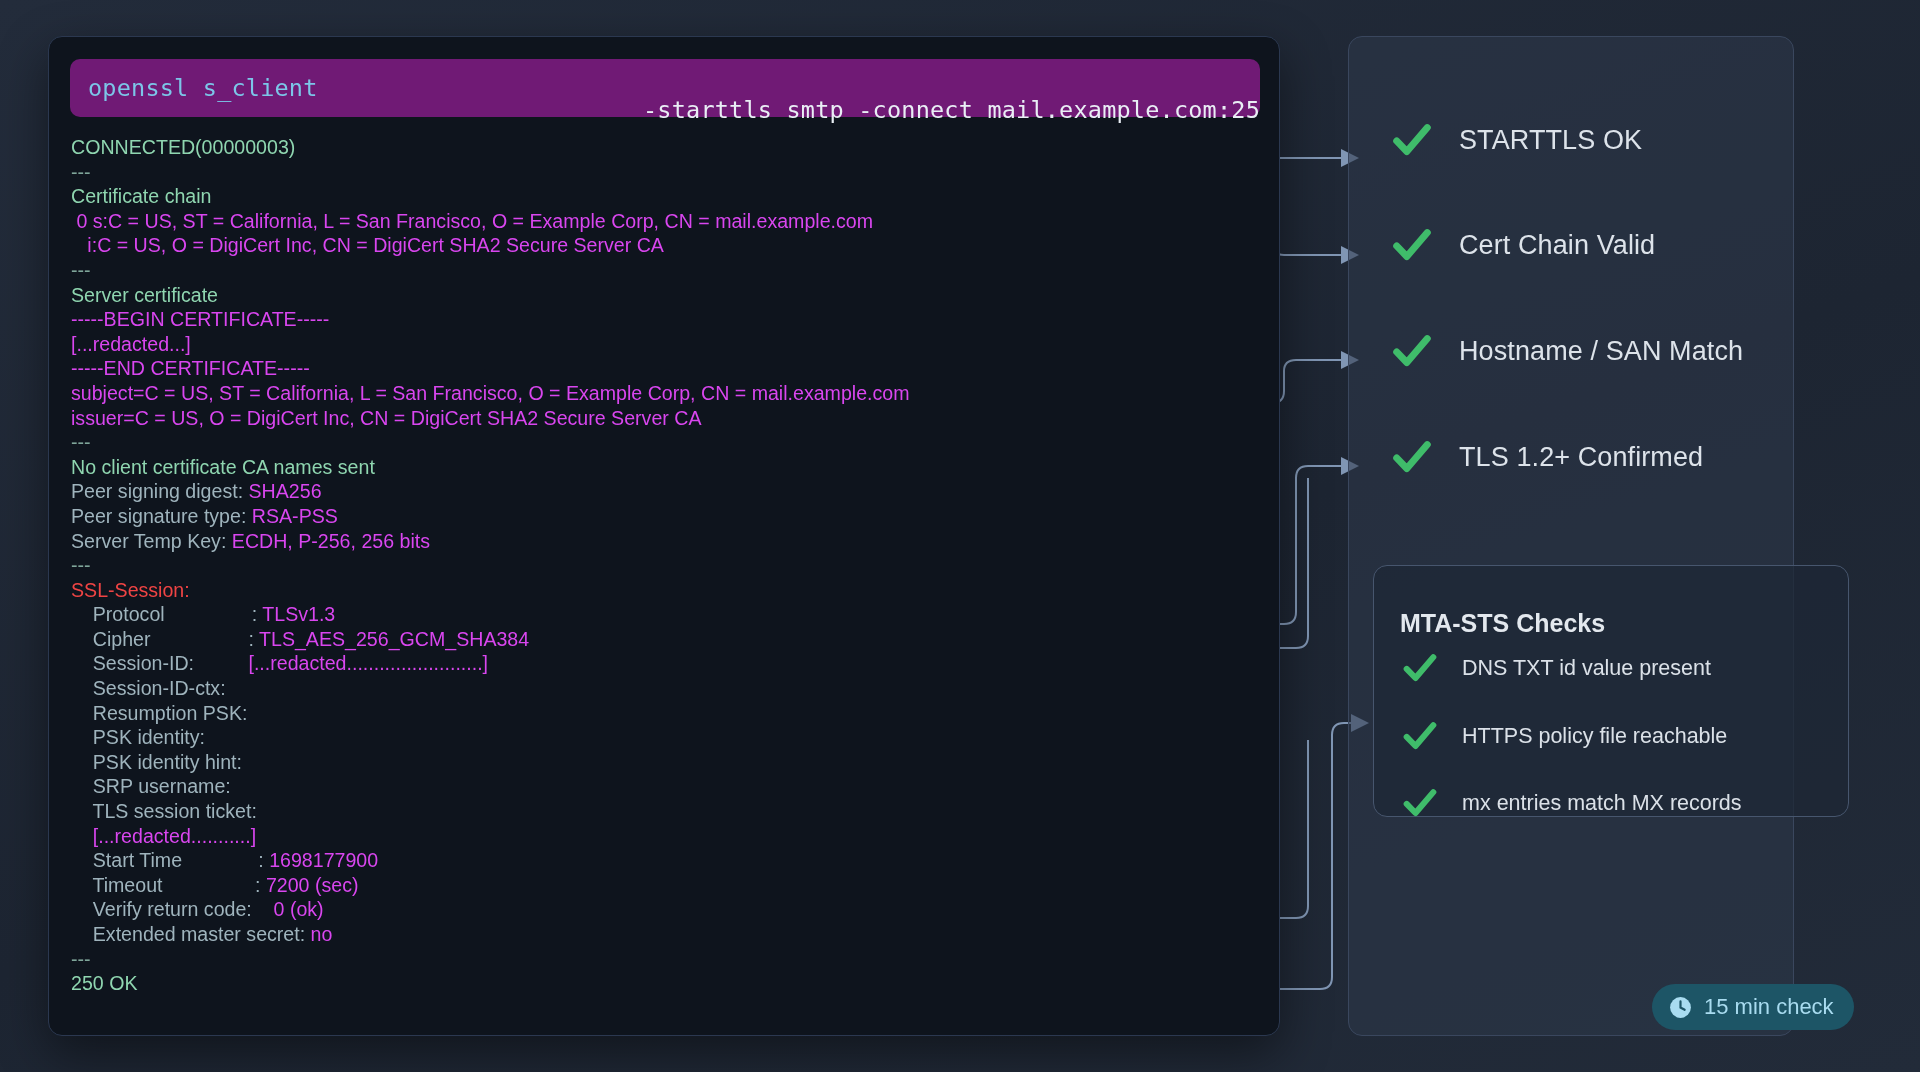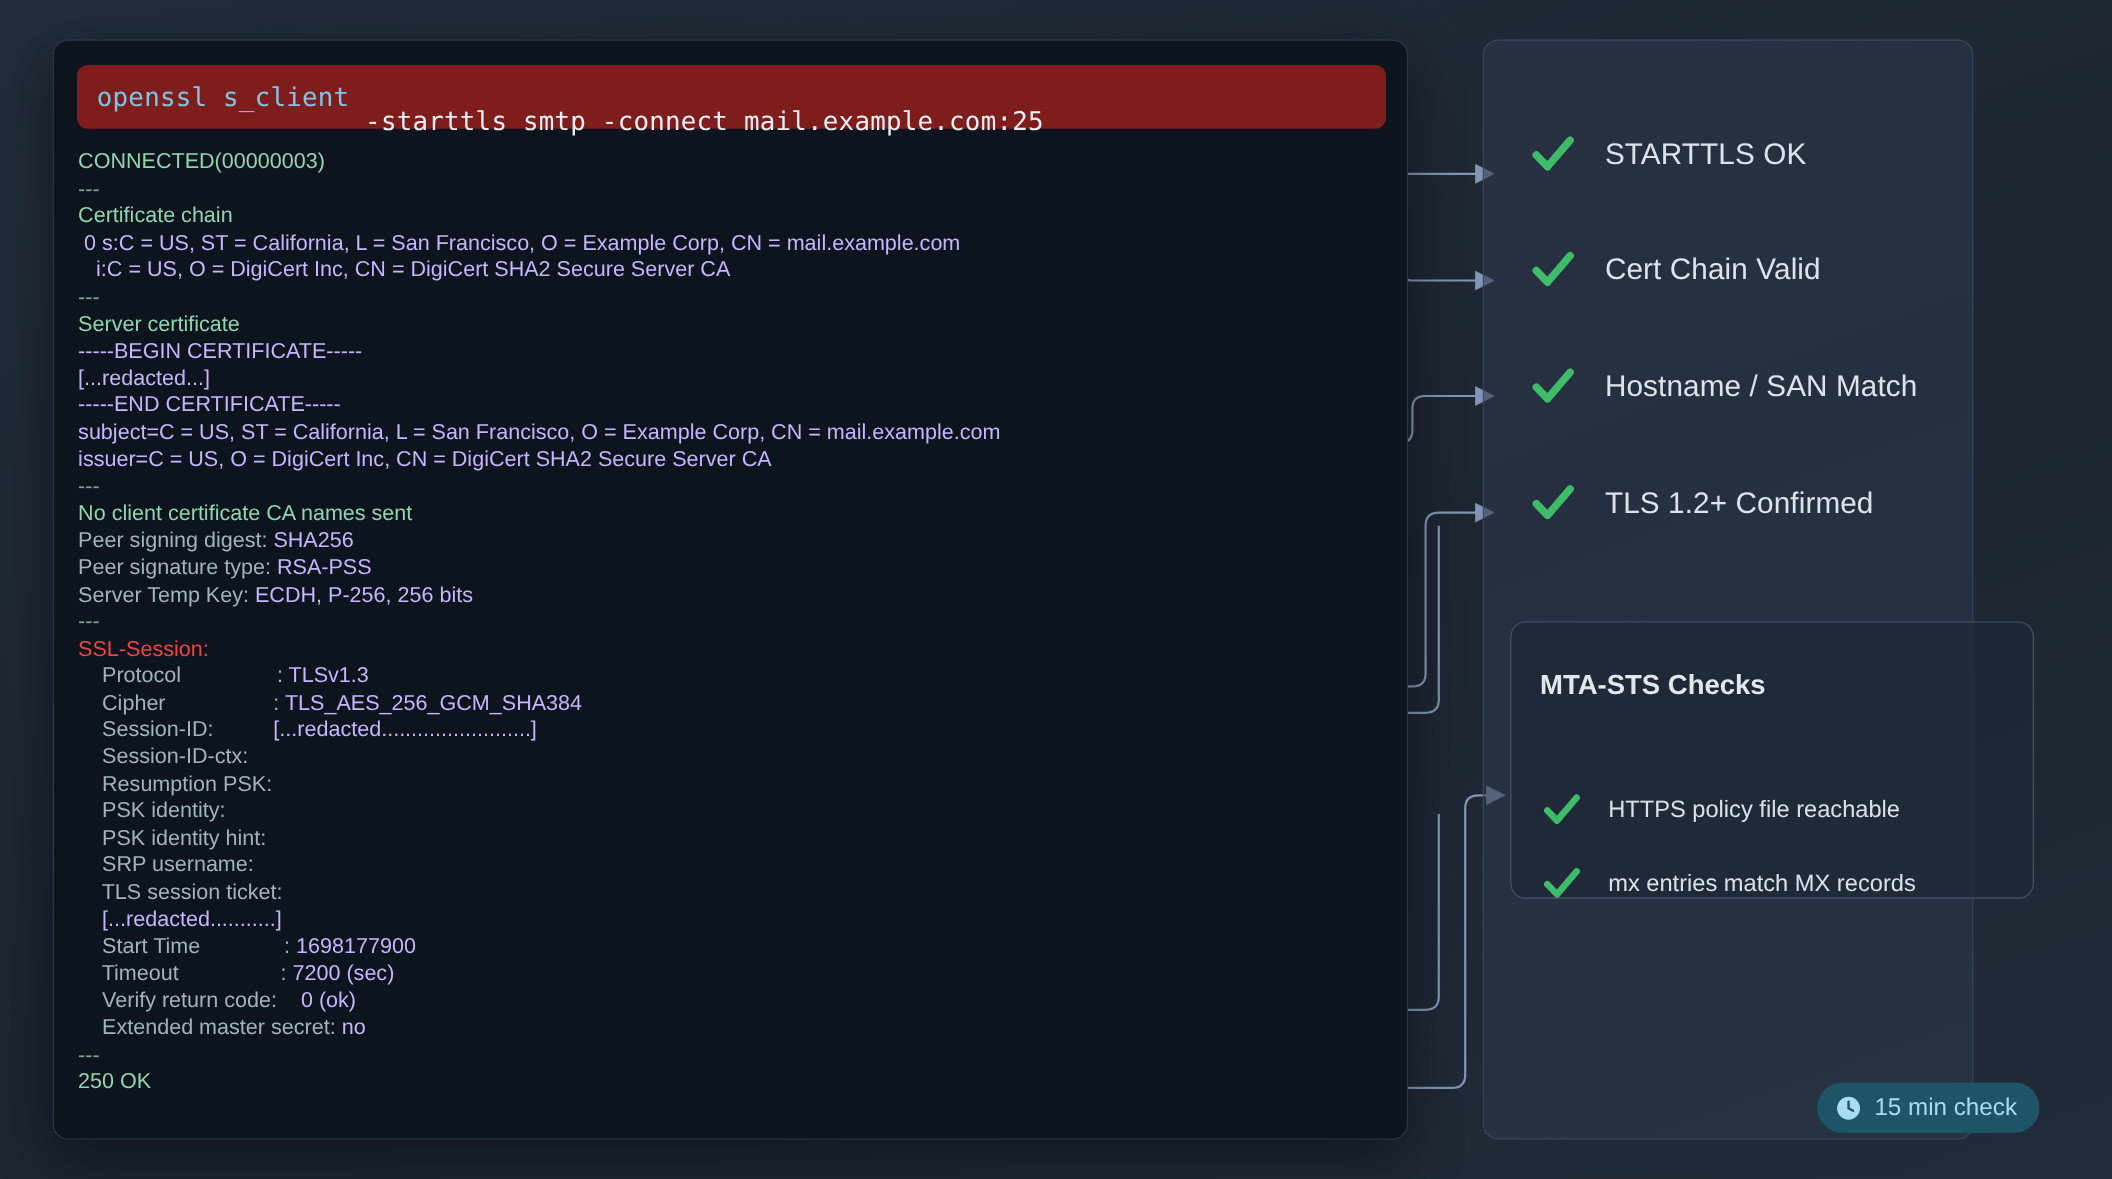--- a/index.html
+++ b/index.html
@@ -23,24 +23,25 @@
     background: #0e141d;
     border: 1px solid #2b3850;
     border-radius: 14px;
     box-shadow: 0 18px 50px rgba(0,0,0,.45);
     overflow: hidden;
   }
   #cmdbar {
     position: absolute;
     left: 21px; top: 22px;
     width: 1190px; height: 58px;
-    background: #7f1d1d;
+    background: #701a75;
     border-radius: 10px;
     display: flex; align-items: center;
     padding-left: 18px;
+    justify-content: space-between;
   }
   .cmdtext {
     font-family: "DejaVu Sans Mono", monospace;
     font-size: 23.5px;
     letter-spacing: .2px;
     white-space: pre;
   }
   .cmd-blue { color: #7cc6e8; }
   .cmd-white { color: #e9eef5; margin-top: 44px; }
 
@@ -49,21 +50,21 @@
     left: 22px; top: 98px;
     width: 1200px;
     font-family: Liberation Sans, sans-serif;
     font-size: 19.6px;
     line-height: 24.6px;
     white-space: pre;
   }
   .ln { height: 24.6px; }
   .c-green  { color: #8fd6b0; }
   .c-dim    { color: #7fa69a; }
-  .c-white  { color: #c4b5fd; text-align: center; }
+  .c-white  { color: #d946ef; text-align: center; }
   .c-label  { color: #9fb4bd; }
   .c-sess   { color: #ef4444; }
 
   
   #rpanel {
     position: absolute;
     left: 1348px; top: 36px;
     width: 446px; height: 1000px;
     background: rgba(45,56,74,.55);
     border: 1px solid #3a475e;
@@ -190,20 +191,26 @@
     <div class="check-row" style="top:397px">
       <svg class="check-mark" viewBox="0 0 24 24">
         <path d="M4 12.5 L9.3 18 L20 5.5" fill="none" stroke="#3fbc6a" stroke-width="3.6" stroke-linecap="round" stroke-linejoin="round"></path>
       </svg>
       <span class="check-label">TLS 1.2+ Confirmed</span>
     </div>
 
     <div id="mta-card">
       <div id="mta-title">MTA-STS Checks</div>
 
+      <div class="mta-row" style="top:82px">
+        <svg class="mta-mark" viewBox="0 0 24 24">
+          <path d="M4 12.5 L9.3 18 L20 5.5" fill="none" stroke="#3fbc6a" stroke-width="3.6" stroke-linecap="round" stroke-linejoin="round"></path>
+        </svg>
+        <span class="mta-label">DNS TXT id value present</span>
+      </div>
 
       <div class="mta-row" style="top:150px">
         <svg class="mta-mark" viewBox="0 0 24 24">
           <path d="M4 12.5 L9.3 18 L20 5.5" fill="none" stroke="#3fbc6a" stroke-width="3.6" stroke-linecap="round" stroke-linejoin="round"></path>
         </svg>
         <span class="mta-label">HTTPS policy file reachable</span>
       </div>
 
       <div class="mta-row" style="top:217px">
         <svg class="mta-mark" viewBox="0 0 24 24">

